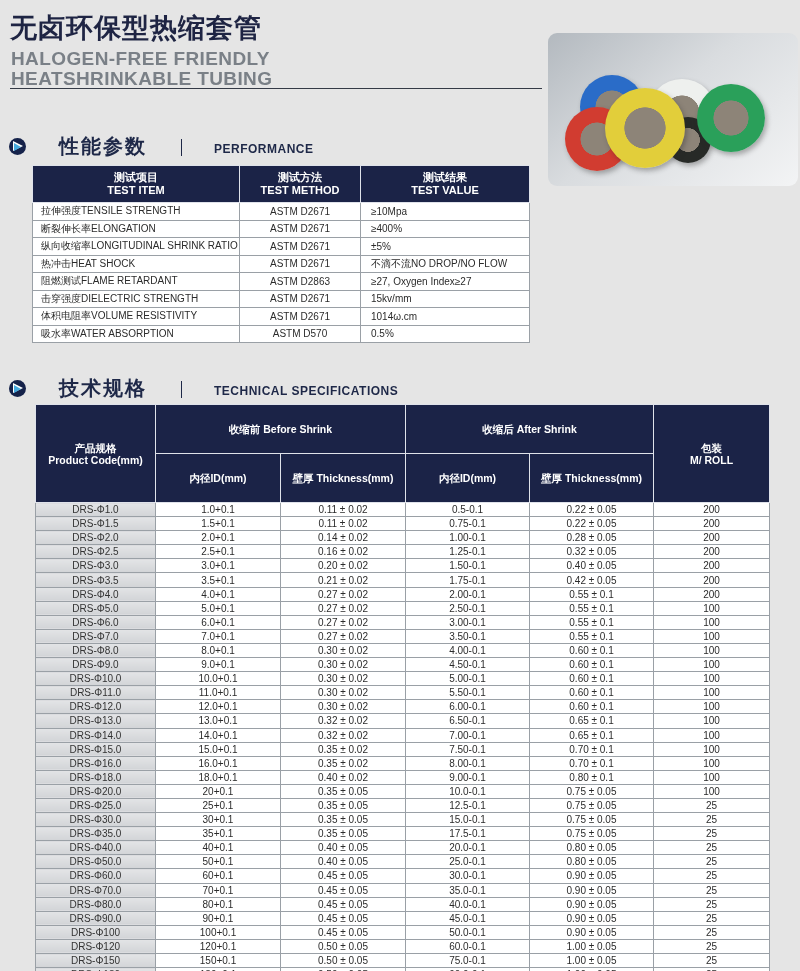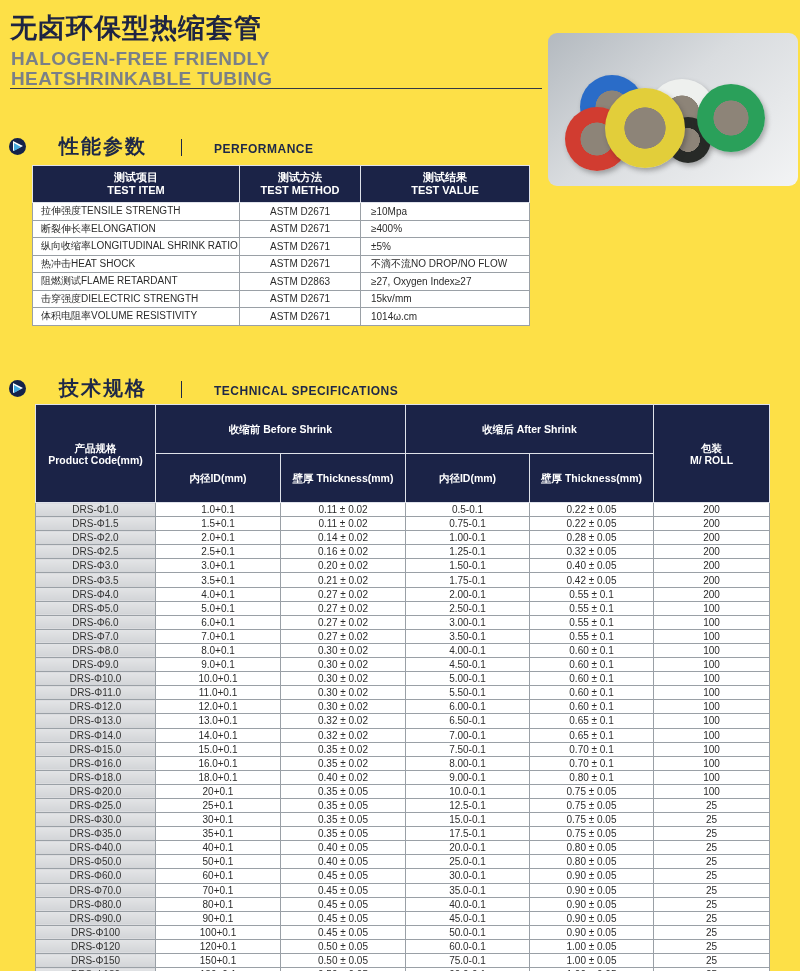--- a/index.html
+++ b/index.html
@@ -1,17 +1,17 @@
 <!DOCTYPE html>
 <html><head>
 <meta charset="utf-8">
 <style>
   * { margin:0; padding:0; box-sizing:border-box; }
   body { background:#fff; font-family:"Liberation Sans","DejaVu Sans",sans-serif; }
-  .page { position:relative; width:800px; height:971px; background:#fde047; overflow:hidden; }
+  .page { position:relative; width:800px; height:971px; background:#e5e5e5; overflow:hidden; }
 
   
   .title-cn { position:absolute; left:10px; top:10px; font-size:27px; font-weight:bold;
               color:#1e2443; letter-spacing:1px; white-space:nowrap; }
   .subtitle { position:absolute; left:11px; top:49px; font-size:19px; font-weight:bold;
               color:#7a8087; line-height:20px; letter-spacing:0.4px; }
   .header-rule { position:absolute; left:10px; top:88px; width:532px; height:1px; background:#343a46; }
 
   
   .product-photo { position:absolute; left:548px; top:33px; width:250px; height:153px;
@@ -139,20 +139,25 @@
     </tr>
         <tr>
       <td class="c-item">击穿强度DIELECTRIC STRENGTH</td>
       <td class="c-method">ASTM D2671</td>
       <td class="c-value">15kv/mm</td>
     </tr>
         <tr>
       <td class="c-item">体积电阻率VOLUME RESISTIVITY</td>
       <td class="c-method">ASTM D2671</td>
       <td class="c-value">1014ω.cm</td>
+    </tr>
+        <tr>
+      <td class="c-item">吸水率WATER ABSORPTION</td>
+      <td class="c-method">ASTM D570</td>
+      <td class="c-value">0.5%</td>
     </tr>
       </tbody>
   </table>
 
   <div class="section-title specs">
     <span class="bullet-icon"></span>
     <span class="st-cn">技术规格</span>
     <span class="st-vr"></span>
     <span class="st-en">TECHNICAL SPECIFICATIONS</span>
   </div>

